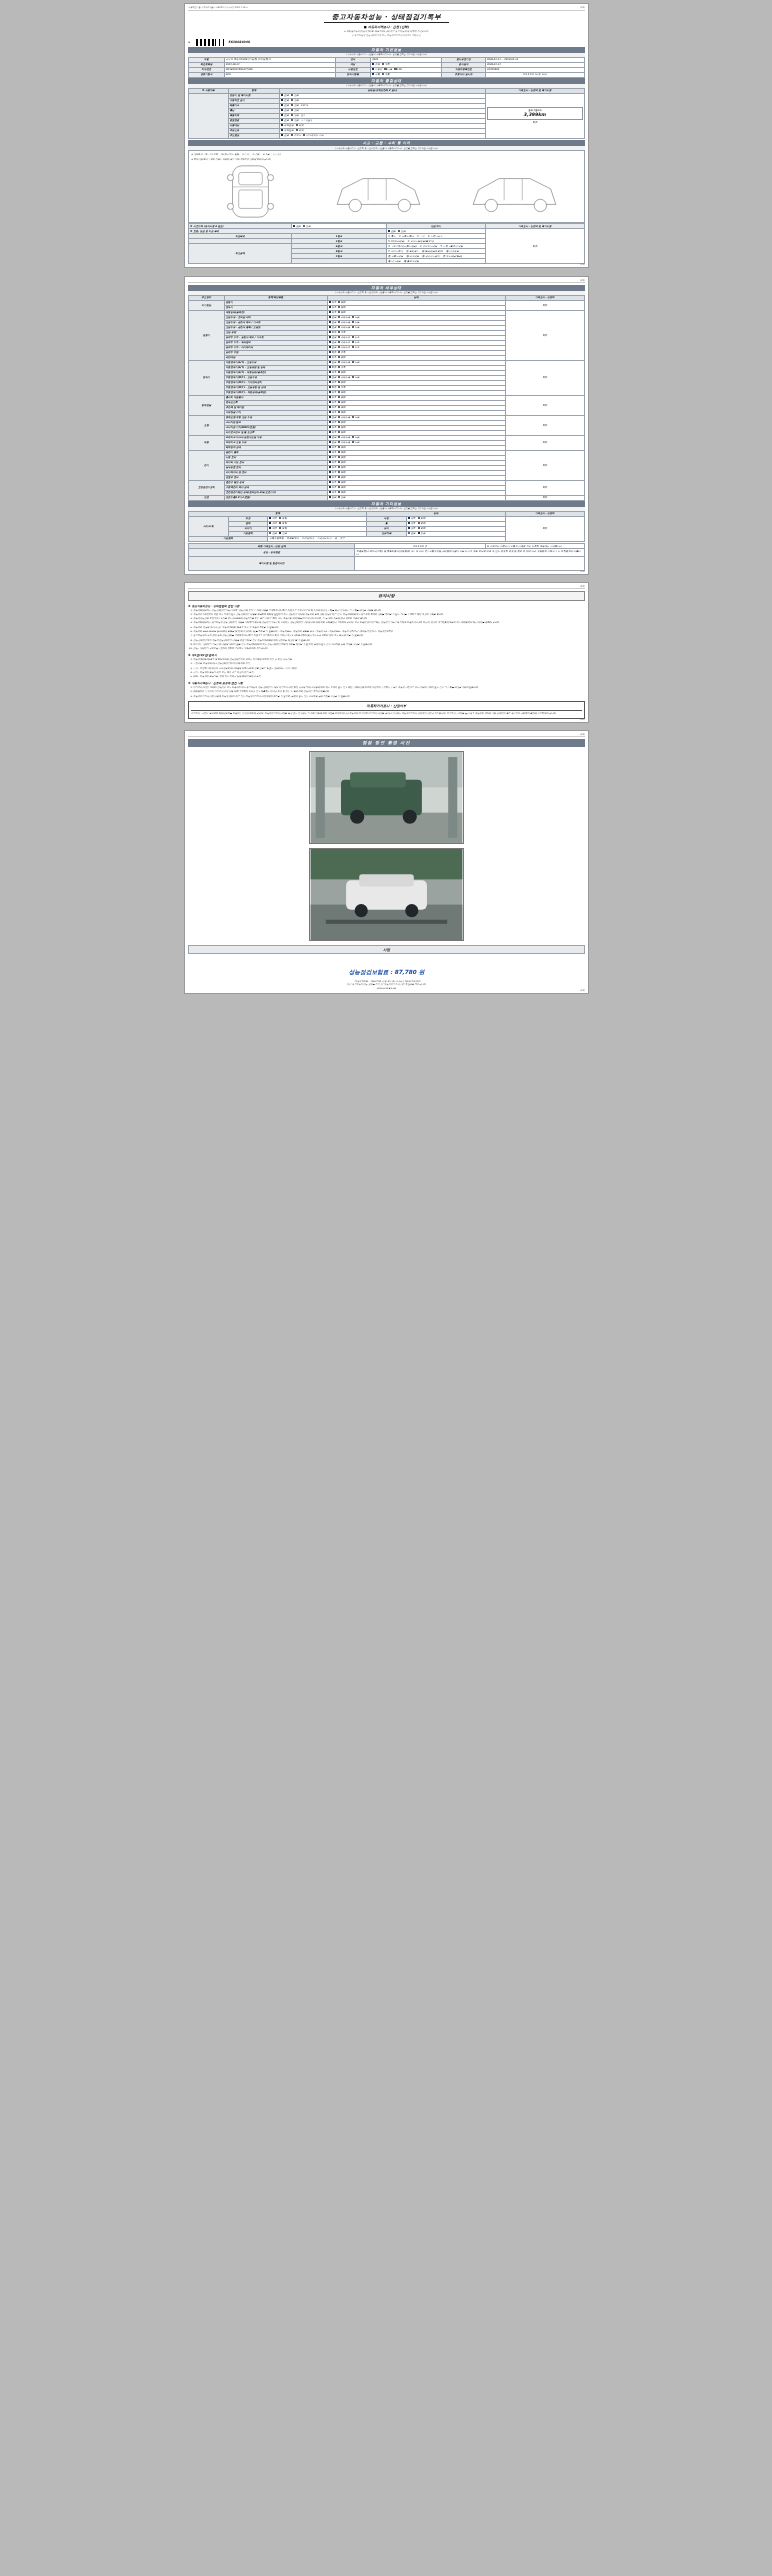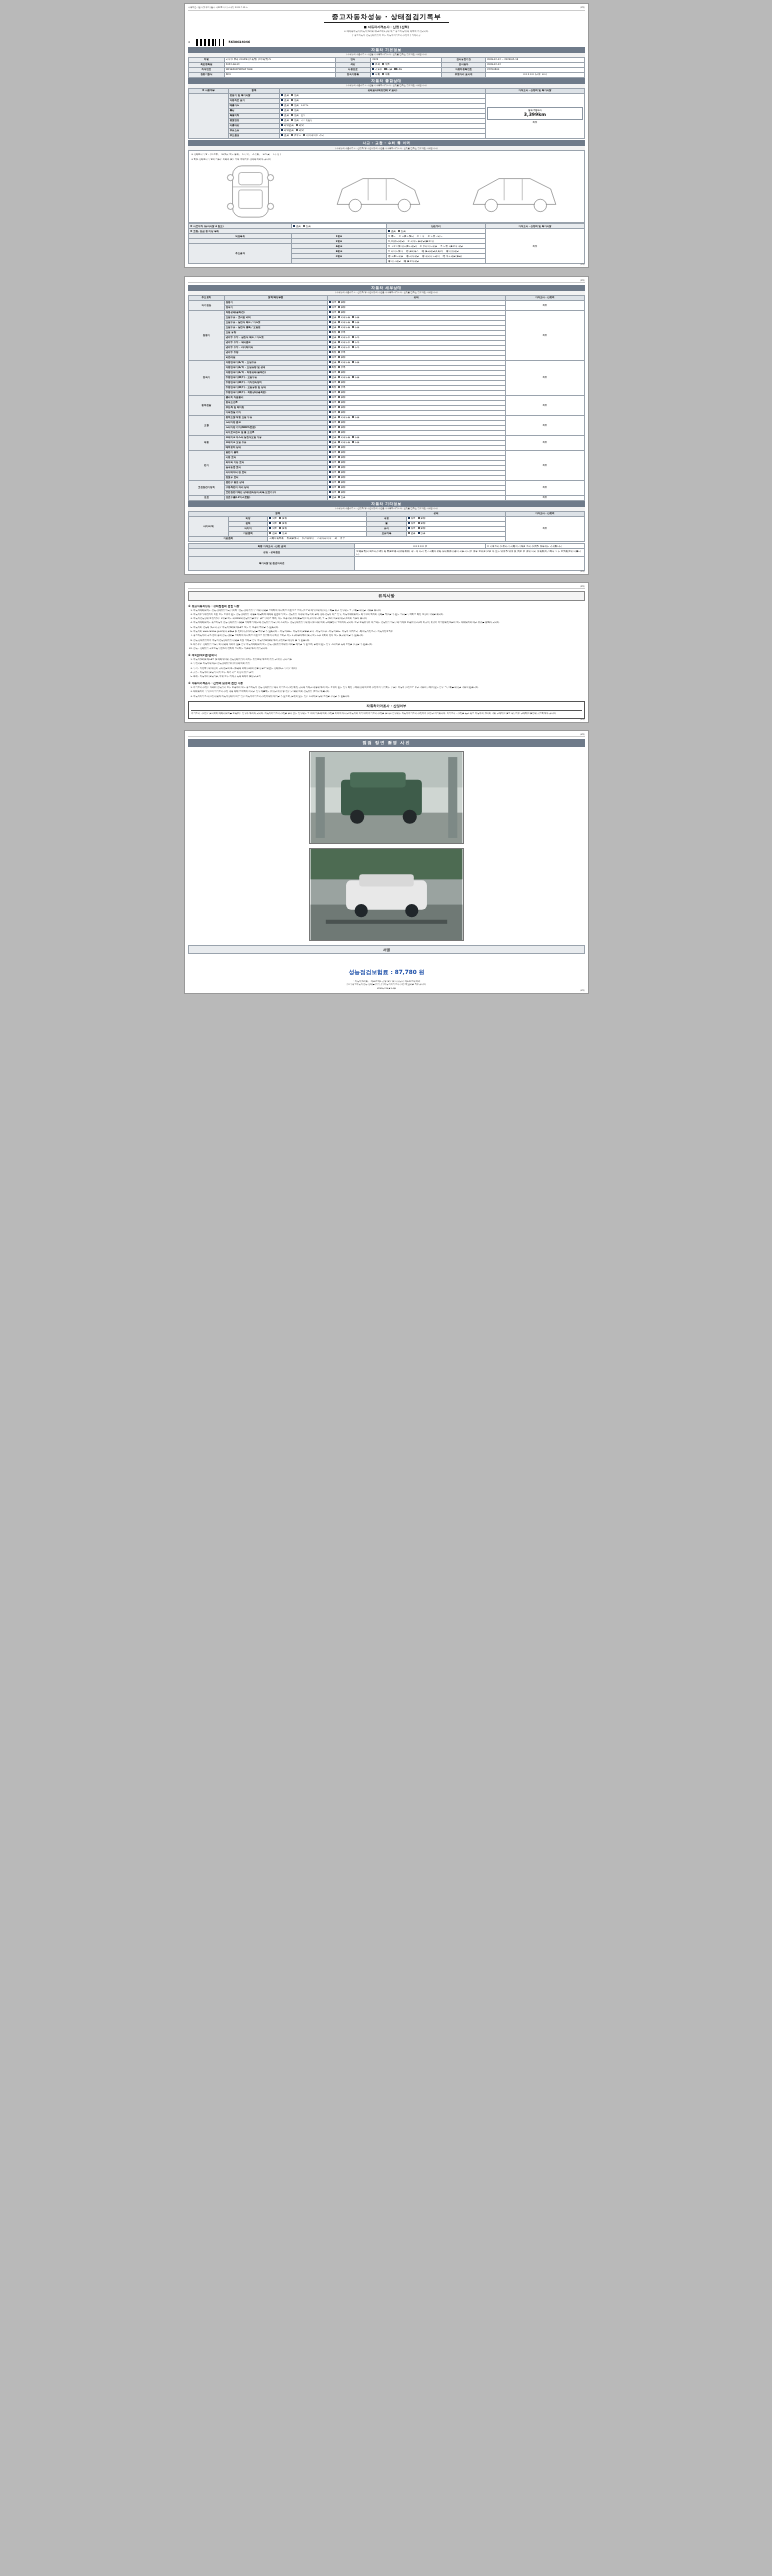--- a/index.html
+++ b/index.html
@@ -3,21 +3,21 @@
 <meta charset="utf-8">
 <style>
   * { box-sizing: border-box; }
   body {
     margin: 0;
     background: #b9b9b9;
     font-family: "DejaVu Sans", "Liberation Sans", sans-serif;
     font-size: 2.7px;
     color: #111;
   }
-  .page-wrap { width: 773px; margin: 0 auto; padding: 3.1px 0 5.2px; }
+  .page-wrap { width: 773px; margin: 0 auto; padding: 3.1px 0 5.2px; font-style: italic; }
   .sheet {
     width: 405px;
     margin: 0 auto 7.2px;
     background: #fff;
     border: 0.5px solid #999;
     padding: 2.1px 3.1px 3.1px;
     position: relative;
   }
   .tiny-top {
     font-size: 2.1px; color: #555; display: flex; justify-content: space-between;

